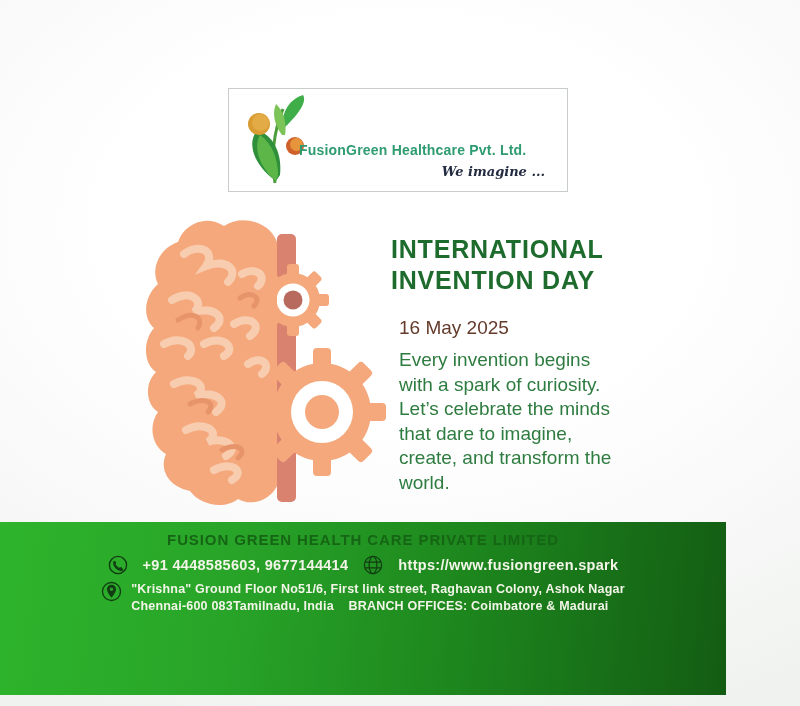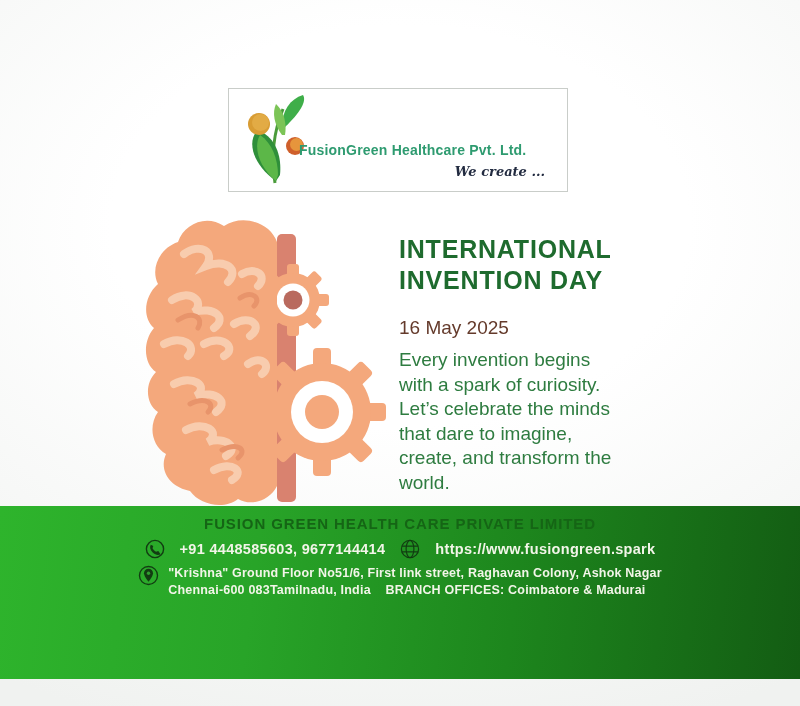--- a/index.html
+++ b/index.html
@@ -19,34 +19,34 @@
     font-size:14px;font-weight:bold;letter-spacing:.2px;color:#2e9b70;
   }
   .logo-tagline{
     position:absolute;right:22px;top:75px;
     font-family:"DejaVu Serif",serif;font-style:italic;font-weight:bold;
     font-size:13px;color:#222b40;
   }
   
   .illustration{position:absolute;left:142px;top:212px;}
   .title{
-    position:absolute;left:399px;top:234px;white-space:pre-line;
+    position:absolute;left:391px;top:234px;white-space:pre-line;
     font-size:25px;line-height:31px;font-weight:800;letter-spacing:.8px;color:#1e6b2e;
   }
   .date{
     position:absolute;left:399px;top:317px;
     font-size:19px;font-weight:normal;color:#643a2b;
   }
   .message{
     position:absolute;left:399px;top:348px;white-space:pre-line;
     font-size:19px;line-height:24.5px;font-weight:normal;color:#2e7c40;
   }
   
   .footer{
-    position:absolute;left:0;top:506px;width:800px;height:173px;
+    position:absolute;left:0;top:522px;width:726px;height:173px;
     background:linear-gradient(97deg,#2eb42c 0%,#28a428 32%,#1d861d 64%,#135c13 100%);
     color:#f2f5e8;
   }
   .footer-company{
     margin-top:9px;text-align:center;
     font-size:15px;font-weight:bold;letter-spacing:.9px;color:#156515;
   }
   .footer-contact{
     margin-top:7px;display:flex;justify-content:center;align-items:center;gap:15px;
     font-size:14.5px;font-weight:bold;letter-spacing:.3px;
@@ -69,21 +69,21 @@
       <path d="M31,88 C8,72 1,48 13,37 C30,44 37,62 35,82 Z" fill="#2f8f3a"></path>
       <path d="M31,88 C14,74 8,54 15,42 C27,50 33,66 33,82 Z" fill="#5cb748"></path>
       <path d="M40,34 C55,20 62,8 58,2 C45,6 37,18 37,33 Z" fill="#3fae49"></path>
       <path d="M37,42 C29,31 27,20 31,11 C39,18 42,31 40,42 Z" fill="#7cc457"></path>
       <circle cx="14" cy="31" r="11" fill="#d89c33"></circle>
       <circle cx="15.5" cy="29.5" r="8.5" fill="#e2ab45"></circle>
       <circle cx="50" cy="53" r="9" fill="#cf5f2b"></circle>
       <circle cx="51.5" cy="51.5" r="6.5" fill="#e6953c"></circle>
     </svg>
     <div class="logo-name">FusionGreen Healthcare Pvt. Ltd.</div>
-    <div class="logo-tagline">We create ...</div>
+    <div class="logo-tagline">We imagine ...</div>
   </div>
 
   <svg class="illustration" width="250" height="300" viewBox="0 0 250 300" aria-hidden="true">
 
     <rect x="135" y="22" width="19" height="268" rx="5" fill="#d9826f"></rect>
 
     <g transform="translate(180,200)">
       <g fill="#f4a87c">
         <rect x="-9" y="-64" width="18" height="22" rx="4"></rect>
         <rect x="-9" y="-64" width="18" height="22" rx="4" transform="rotate(45)"></rect>

